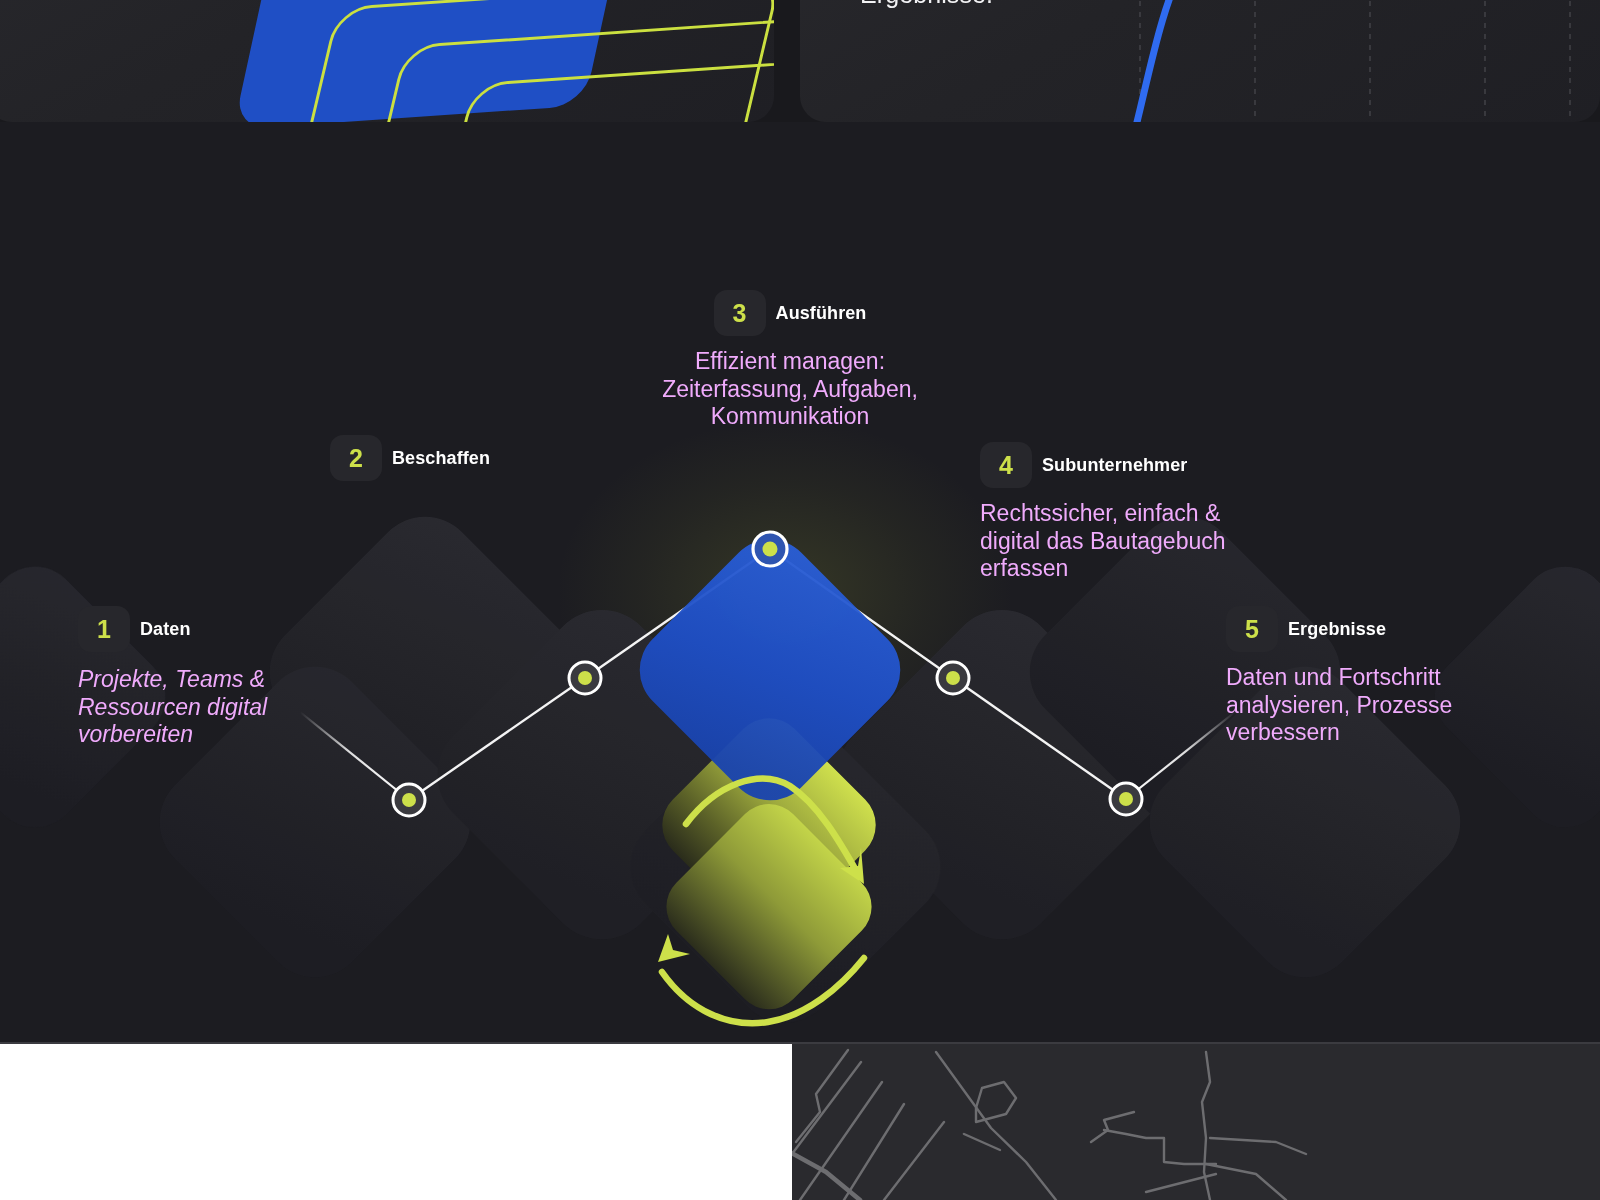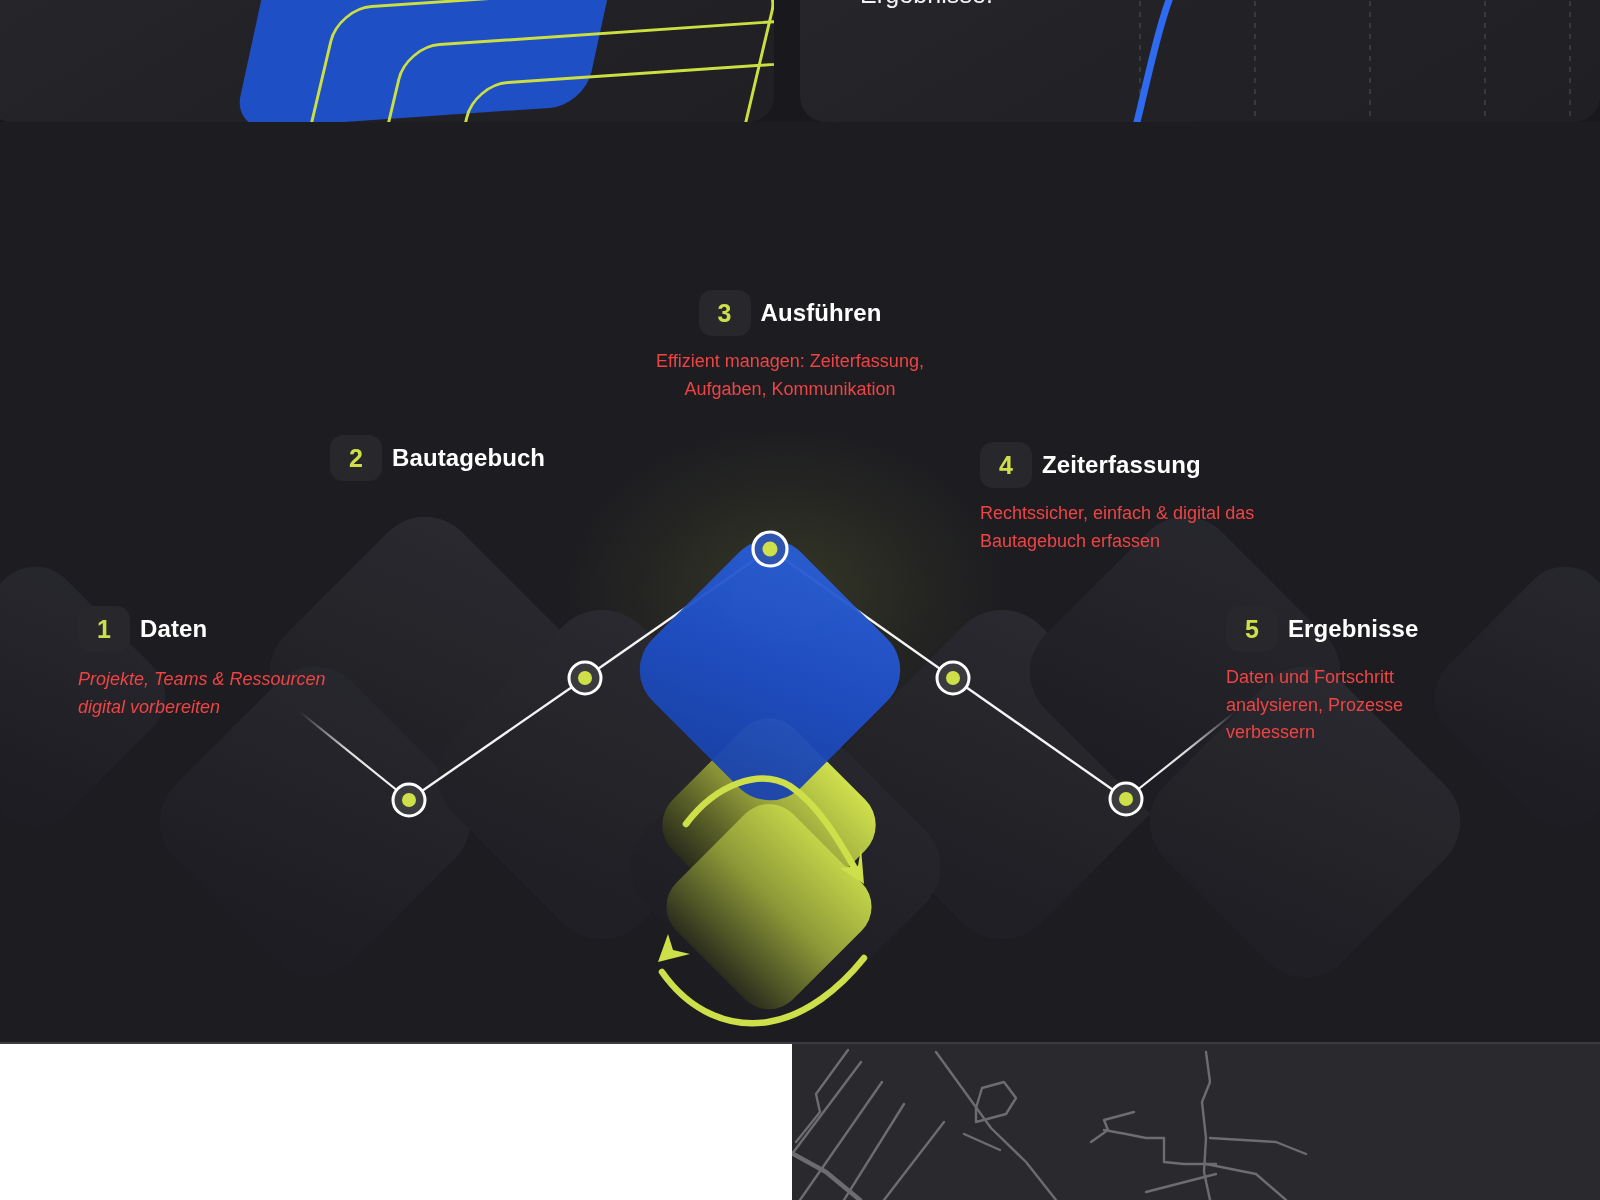--- a/index.html
+++ b/index.html
@@ -60,22 +60,22 @@
   .stack{position:absolute;left:0;top:0;width:1600px;height:920px;}
 
   
   .step{position:absolute;}
   .step-head{display:flex;align-items:center;gap:10px;}
   .badge{
     width:52px;height:46px;border-radius:13px;background:#27272c;
     display:flex;align-items:center;justify-content:center;
     color:#cde04a;font-size:25px;font-weight:bold;
   }
-  .title{color:#ffffff;font-size:24px;font-weight:bold;letter-spacing:.1px;white-space:nowrap;}
-  .desc{color:#ef4444;font-size:18px;line-height:27.5px;margin-top:12px;}
+  .title{color:#ffffff;font-size:18px;font-weight:bold;letter-spacing:.1px;white-space:nowrap;}
+  .desc{color:#f0abfc;font-size:23px;line-height:27.5px;margin-top:12px;}
 
   .s1{left:78px;top:484px;width:270px;}
   .s1 .desc{margin-top:14px;font-style:italic;}
   .s2{left:330px;top:313px;width:260px;}
   .s3{left:640px;top:168px;width:300px;text-align:center;}
   .s3 .step-head{justify-content:center;}
   .s3 .desc{text-align:center;}
   .s4{left:980px;top:320px;width:290px;}
   .s5{left:1226px;top:484px;width:270px;}
 
@@ -248,36 +248,36 @@
       <div class="step-head">
         <div class="badge">1</div>
         <div class="title">Daten</div>
       </div>
       <div class="desc">Projekte, Teams &amp; Ressourcen digital vorbereiten</div>
     </div>
 
     <div class="step s2">
       <div class="step-head">
         <div class="badge">2</div>
-        <div class="title">Bautagebuch</div>
+        <div class="title">Beschaffen</div>
       </div>
     </div>
 
     <div class="step s3">
       <div class="step-head">
         <div class="badge">3</div>
         <div class="title">Ausführen</div>
       </div>
       <div class="desc">Effizient managen: Zeiterfassung, Aufgaben, Kommunikation</div>
     </div>
 
     <div class="step s4">
       <div class="step-head">
         <div class="badge">4</div>
-        <div class="title">Zeiterfassung</div>
+        <div class="title">Subunternehmer</div>
       </div>
       <div class="desc">Rechtssicher, einfach &amp; digital das Bautagebuch erfassen</div>
     </div>
 
     <div class="step s5">
       <div class="step-head">
         <div class="badge">5</div>
         <div class="title">Ergebnisse</div>
       </div>
       <div class="desc">Daten und Fortschritt analysieren, Prozesse verbessern</div>

